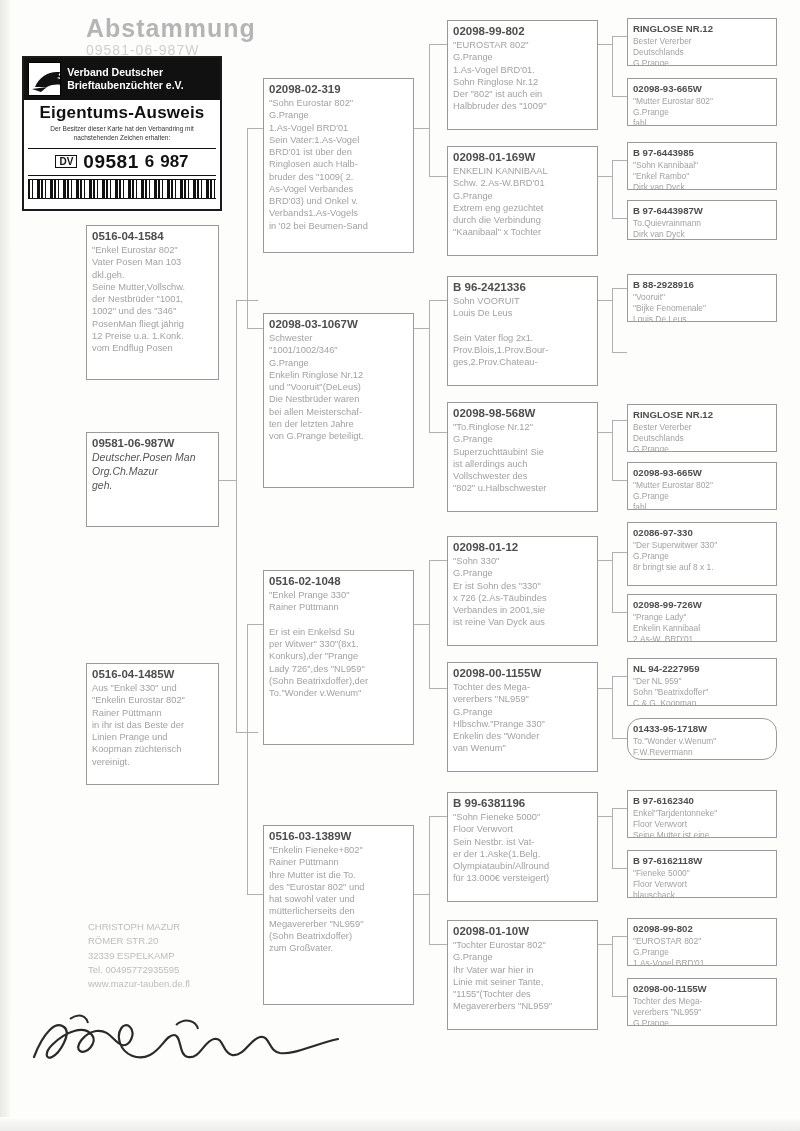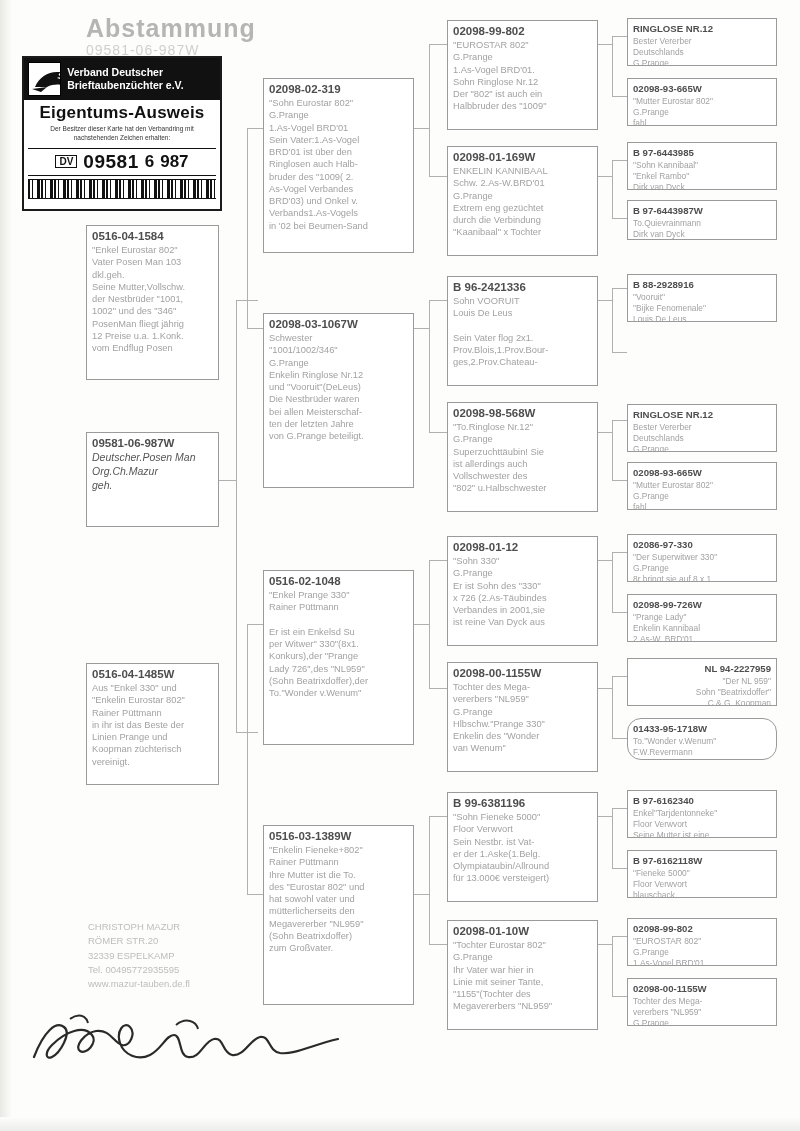--- a/index.html
+++ b/index.html
@@ -489,33 +489,33 @@
     <div class="body">Bester Vererber
 Deutschlands
 G.Prange</div>
   </div>
   <div class="box tiny" style="left:627px; top:462px; width:150px; height:48px;">
     <div class="hdr">02098-93-665W</div>
     <div class="body">"Mutter Eurostar 802"
 G.Prange
 fahl</div>
   </div>
-  <div class="box tiny" style="left:627px; top:534px; width:150px; height:48px;">
+  <div class="box tiny" style="left:627px; top:522px; width:150px; height:64px;">
     <div class="hdr">02086-97-330</div>
     <div class="body">"Der Superwitwer 330"
 G.Prange
 8r bringt sie auf  8 x 1.</div>
   </div>
   <div class="box tiny" style="left:627px; top:594px; width:150px; height:48px;">
     <div class="hdr">02098-99-726W</div>
     <div class="body">"Prange Lady"
 Enkelin Kannibaal
 2.As-W. BRD'01</div>
   </div>
-  <div class="box tiny" style="left:627px; top:658px; width:150px; height:48px;text-align:right;">
+  <div class="box tiny" style="left:627px; top:658px; width:150px; height:48px;">
     <div class="hdr">NL 94-2227959</div>
     <div class="body">"Der  NL 959"
 Sohn "Beatrixdoffer"
 C.&amp;.G. Koopman</div>
   </div>
   <div class="box tiny" style="left:627px; top:718px; width:150px; height:42px;border-radius:14px;">
     <div class="hdr">01433-95-1718W</div>
     <div class="body">To."Wonder v.Wenum"
 F.W.Revermann</div>
   </div>

